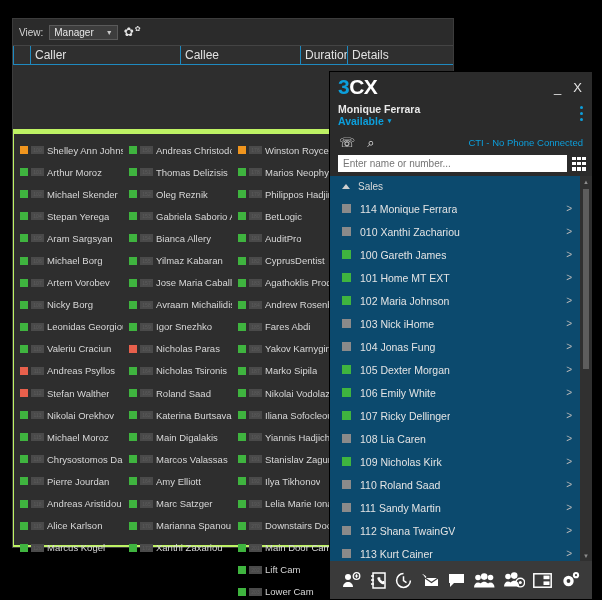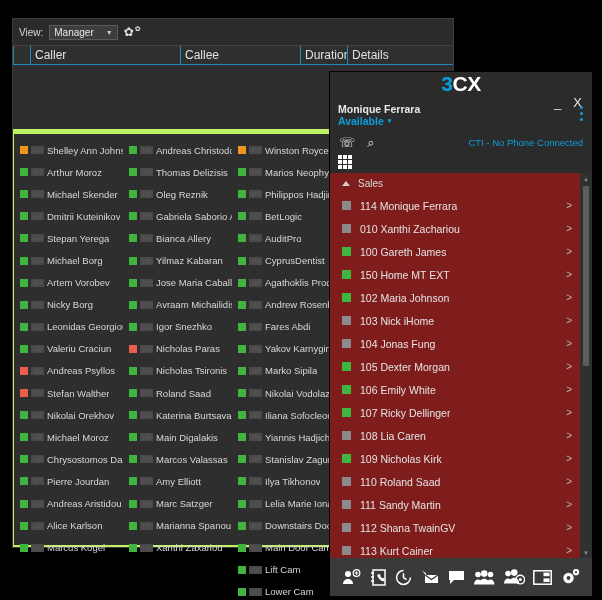--- a/index.html
+++ b/index.html
@@ -27,21 +27,21 @@
   .gcol{width:109px;flex:0 0 109px;}
   .grow{height:22.1px;display:flex;align-items:center;gap:3px;padding-left:6px;box-sizing:border-box;}
   .stat{width:8px;height:8px;flex:0 0 8px;}
   .extbadge{width:13px;height:8px;flex:0 0 13px;background:#4a4a4a;color:#5c5c5c;font-size:5px;
     line-height:8px;text-align:center;overflow:hidden;}
   .gname{color:#d8d8d8;font-size:9.5px;white-space:nowrap;overflow:hidden;text-overflow:clip;}
 
   
   .cx-window{position:absolute;left:330px;top:72px;width:262px;height:516px;background:#2b2b2b;
     box-shadow:0 0 0 1px #000;}
-  .cx-title{height:30px;background:#2b2b2b;display:flex;align-items:center;padding:0 8px;flex-direction:column;}
+  .cx-title{height:30px;background:#2b2b2b;display:flex;align-items:center;padding:0 8px;}
   .cx-logo{font-size:21px;font-weight:bold;letter-spacing:-0.5px;}
   .cx-logo .b{color:#0c9fdc;}
   .cx-logo .w{color:#ffffff;}
   .cx-wbtns{margin-left:auto;display:flex;align-items:center;gap:12px;padding-right:2px;}
   .cx-wb{color:#e6e6e6;font-size:13px;line-height:13px;cursor:default;}
 
   .cx-user{padding:1px 8px 4px 8px;position:relative;}
   .cx-uname{color:#e9e9e9;font-size:10.5px;font-weight:bold;}
   .cx-ustat{color:#0c9fdc;font-size:10.5px;font-weight:bold;display:flex;align-items:center;gap:4px;}
   .cx-ustat .car{font-size:7px;}
@@ -52,21 +52,21 @@
   .cx-ic{color:#e8e8e8;font-size:13px;line-height:13px;}
   .cx-cti{margin-left:auto;color:#0c9fdc;font-size:9.5px;}
 
   .cx-searchrow{display:flex;align-items:center;padding:2px 6px 4px 8px;gap:5px;}
   .cx-search{flex:1;height:17px;background:#ffffff;border:none;outline:none;color:#555;
     font-size:10px;padding:0 5px;font-family:"Liberation Sans",sans-serif;}
   .dialpad{width:14px;height:14px;display:grid;grid-template-columns:repeat(3,1fr);
     grid-template-rows:repeat(3,1fr);gap:1.5px;}
   .dialpad i{background:#ffffff;display:block;}
 
-  .cx-listwrap{position:relative;height:385px;background:#7f1d1d;overflow:hidden;text-align:right;}
+  .cx-listwrap{position:relative;height:385px;background:#0c4a6e;overflow:hidden;text-align:right;}
   .cx-list{position:absolute;left:0;top:0;right:12px;}
   .grp{display:flex;align-items:center;gap:8px;height:21px;padding-left:12px;}
   .grp .tri{width:0;height:0;border-left:4px solid transparent;border-right:4px solid transparent;
     border-bottom:5px solid #cfcfcf;}
   .grp .gl{color:#d9d9d9;font-size:10px;}
   .erow{display:flex;align-items:center;height:23px;padding:0 8px 0 12px;gap:9px;}
   .ebox{width:9px;height:9px;flex:0 0 9px;}
   .ename{color:#e4e4e4;font-size:10.5px;white-space:nowrap;overflow:hidden;}
   .echev{margin-left:auto;color:#b9b9b9;font-size:10px;}
   .cx-scrollbar{position:absolute;right:0;top:0;width:12px;height:385px;background:#303030;}
@@ -117,27 +117,27 @@
             <span class="extbadge">101</span>
             <span class="gname">Arthur Moroz</span>
           </div>
           <div class="grow">
             <span class="stat" style="background: rgb(63, 180, 63);"></span>
             <span class="extbadge">102</span>
             <span class="gname">Michael Skender</span>
           </div>
           <div class="grow">
             <span class="stat" style="background: rgb(63, 180, 63);"></span>
-            <span class="extbadge">103</span>
-            <span class="gname">Dmitrii Kuteinikov</span>
-          </div>
-          <div class="grow">
-            <span class="stat" style="background: rgb(63, 180, 63);"></span>
             <span class="extbadge">104</span>
             <span class="gname">Stepan Yerega</span>
+          </div>
+          <div class="grow">
+            <span class="stat" style="background: rgb(63, 180, 63);"></span>
+            <span class="extbadge">105</span>
+            <span class="gname">Aram Sargsyan</span>
           </div>
           <div class="grow">
             <span class="stat" style="background: rgb(63, 180, 63);"></span>
             <span class="extbadge">106</span>
             <span class="gname">Michael Borg</span>
           </div>
           <div class="grow">
             <span class="stat" style="background: rgb(63, 180, 63);"></span>
             <span class="extbadge">107</span>
             <span class="gname">Artem Vorobev</span>
@@ -435,20 +435,21 @@
         </div>
     </div>
 
     <div class="cx-sub">
       <span class="cx-ic">☏</span>
       <span class="cx-ic">⌕</span>
       <span class="cx-cti">CTI - No Phone Connected</span>
     </div>
 
     <div class="cx-searchrow">
+      <input class="cx-search" placeholder="Enter name or number..." style="">
       <div class="dialpad">
         <i></i>
           <i></i>
           <i></i>
           <i></i>
           <i></i>
           <i></i>
           <i></i>
           <i></i>
           <i></i>
@@ -472,21 +473,21 @@
               <span class="ename">010 Xanthi Zachariou</span>
               <span class="echev">&gt;</span>
             </div>
             <div class="erow">
               <span class="ebox" style="background: rgb(63, 180, 63);"></span>
               <span class="ename">100 Gareth James</span>
               <span class="echev">&gt;</span>
             </div>
             <div class="erow">
               <span class="ebox" style="background: rgb(63, 180, 63);"></span>
-              <span class="ename">150 Home MT EXT</span>
+              <span class="ename">101 Home MT EXT</span>
               <span class="echev">&gt;</span>
             </div>
             <div class="erow">
               <span class="ebox" style="background: rgb(63, 180, 63);"></span>
               <span class="ename">102 Maria Johnson</span>
               <span class="echev">&gt;</span>
             </div>
             <div class="erow">
               <span class="ebox" style="background: rgb(138, 138, 138);"></span>
               <span class="ename">103 Nick iHome</span>

